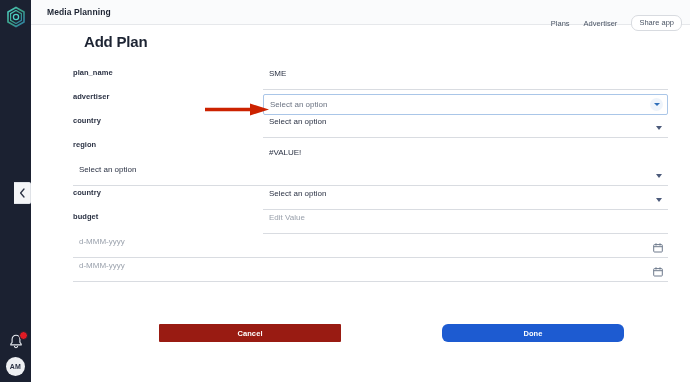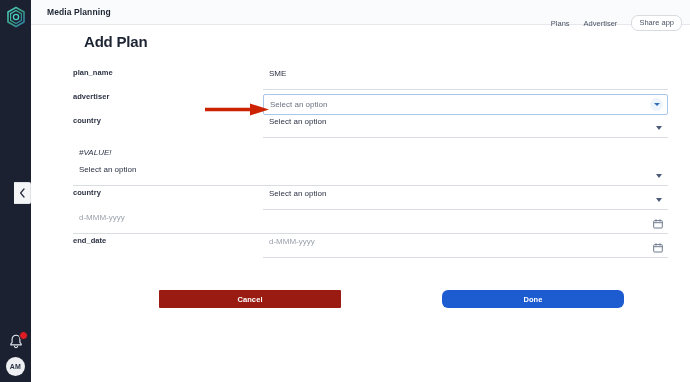--- a/index.html
+++ b/index.html
@@ -101,21 +101,20 @@
     font-family: "Liberation Sans", sans-serif;
     font-size: 8px; color: #2b3244;
     padding: 0 18px 12px 6px;
   }
   .underline-input.placeholder-grey { color: #9aa1ac; }
   .underline-input.value-dark { color: #2b3244; }
 
   .plain-value {
     font-size: 8px; color: #2b3244;
     padding-left: 6px;
-    font-style: italic;
   }
 
   .caret {
     position: absolute; right: 6px; top: 50%;
     transform: translateY(-50%);
     width: 0; height: 0;
     border-left: 3.5px solid transparent;
     border-right: 3.5px solid transparent;
     border-top: 4px solid #4c5a7a;
     pointer-events: none;
@@ -157,20 +156,21 @@
     position: absolute; left: 128px; top: 290px;
     width: 465px; display: flex; justify-content: space-between;
   }
   .btn {
     width: 182px; height: 18px;
     border: none; border-radius: 1px;
     font-family: "Liberation Sans", sans-serif;
     font-size: 7.5px; font-weight: bold; color: #ffffff;
     display: flex; align-items: center; justify-content: center;
     letter-spacing: .1px;
+    margin-top: 34px;
   }
   .btn-cancel { background: #991b12; }
   .btn-done { background: #1d5bd1; border-radius: 6px; }
 
   
   .arrow {
     position: absolute; left: 204px; top: 103px;
     width: 66px; height: 13px; pointer-events: none; z-index: 8;
   }
   .arrow svg { display: block; }
@@ -252,57 +252,63 @@
 
       <div class="row">
         <div class="label">country</div>
         <div class="field">
           <input class="underline-input value-dark" readonly="" value="Select an option" style="">
           <span class="caret"></span>
         </div>
       </div>
 
       <div class="row">
+        <div class="label">region</div>
         <div class="field">
           <span class="plain-value">#VALUE!</span>
         </div>
       </div>
 
       <div class="row">
         <div class="field">
           <input class="underline-input value-dark" readonly="" value="Select an option" style="">
           <span class="caret"></span>
         </div>
       </div>
 
       <div class="row">
         <div class="label">country</div>
         <div class="field">
           <input class="underline-input value-dark" readonly="" value="Select an option" style="">
           <span class="caret"></span>
         </div>
       </div>
 
+      <div class="row">
+        <div class="label">budget</div>
+        <div class="field">
+          <input class="underline-input placeholder-grey" readonly="" value="Edit Value" style="">
+        </div>
+      </div>
 
       <div class="row">
         <div class="field">
           <input class="underline-input placeholder-grey" readonly="" value="d-MMM-yyyy" style="">
           <span class="cal-icon">
             <svg width="10" height="10" viewBox="0 0 10 10">
               <rect x="0.7" y="1.6" width="8.6" height="7.4" rx="0.8" fill="none" stroke="#6e7a8c" stroke-width="1"></rect>
               <line x1="0.7" y1="3.7" x2="9.3" y2="3.7" stroke="#6e7a8c" stroke-width="1"></line>
               <line x1="3" y1="0.7" x2="3" y2="2.2" stroke="#6e7a8c" stroke-width="1" stroke-linecap="round"></line>
               <line x1="7" y1="0.7" x2="7" y2="2.2" stroke="#6e7a8c" stroke-width="1" stroke-linecap="round"></line>
             </svg>
           </span>
         </div>
       </div>
 
       <div class="row">
-        <div class="label">end_date</div>
         <div class="field">
           <input class="underline-input placeholder-grey" readonly="" value="d-MMM-yyyy" style="">
           <span class="cal-icon">
             <svg width="10" height="10" viewBox="0 0 10 10">
               <rect x="0.7" y="1.6" width="8.6" height="7.4" rx="0.8" fill="none" stroke="#6e7a8c" stroke-width="1"></rect>
               <line x1="0.7" y1="3.7" x2="9.3" y2="3.7" stroke="#6e7a8c" stroke-width="1"></line>
               <line x1="3" y1="0.7" x2="3" y2="2.2" stroke="#6e7a8c" stroke-width="1" stroke-linecap="round"></line>
               <line x1="7" y1="0.7" x2="7" y2="2.2" stroke="#6e7a8c" stroke-width="1" stroke-linecap="round"></line>
             </svg>
           </span>

